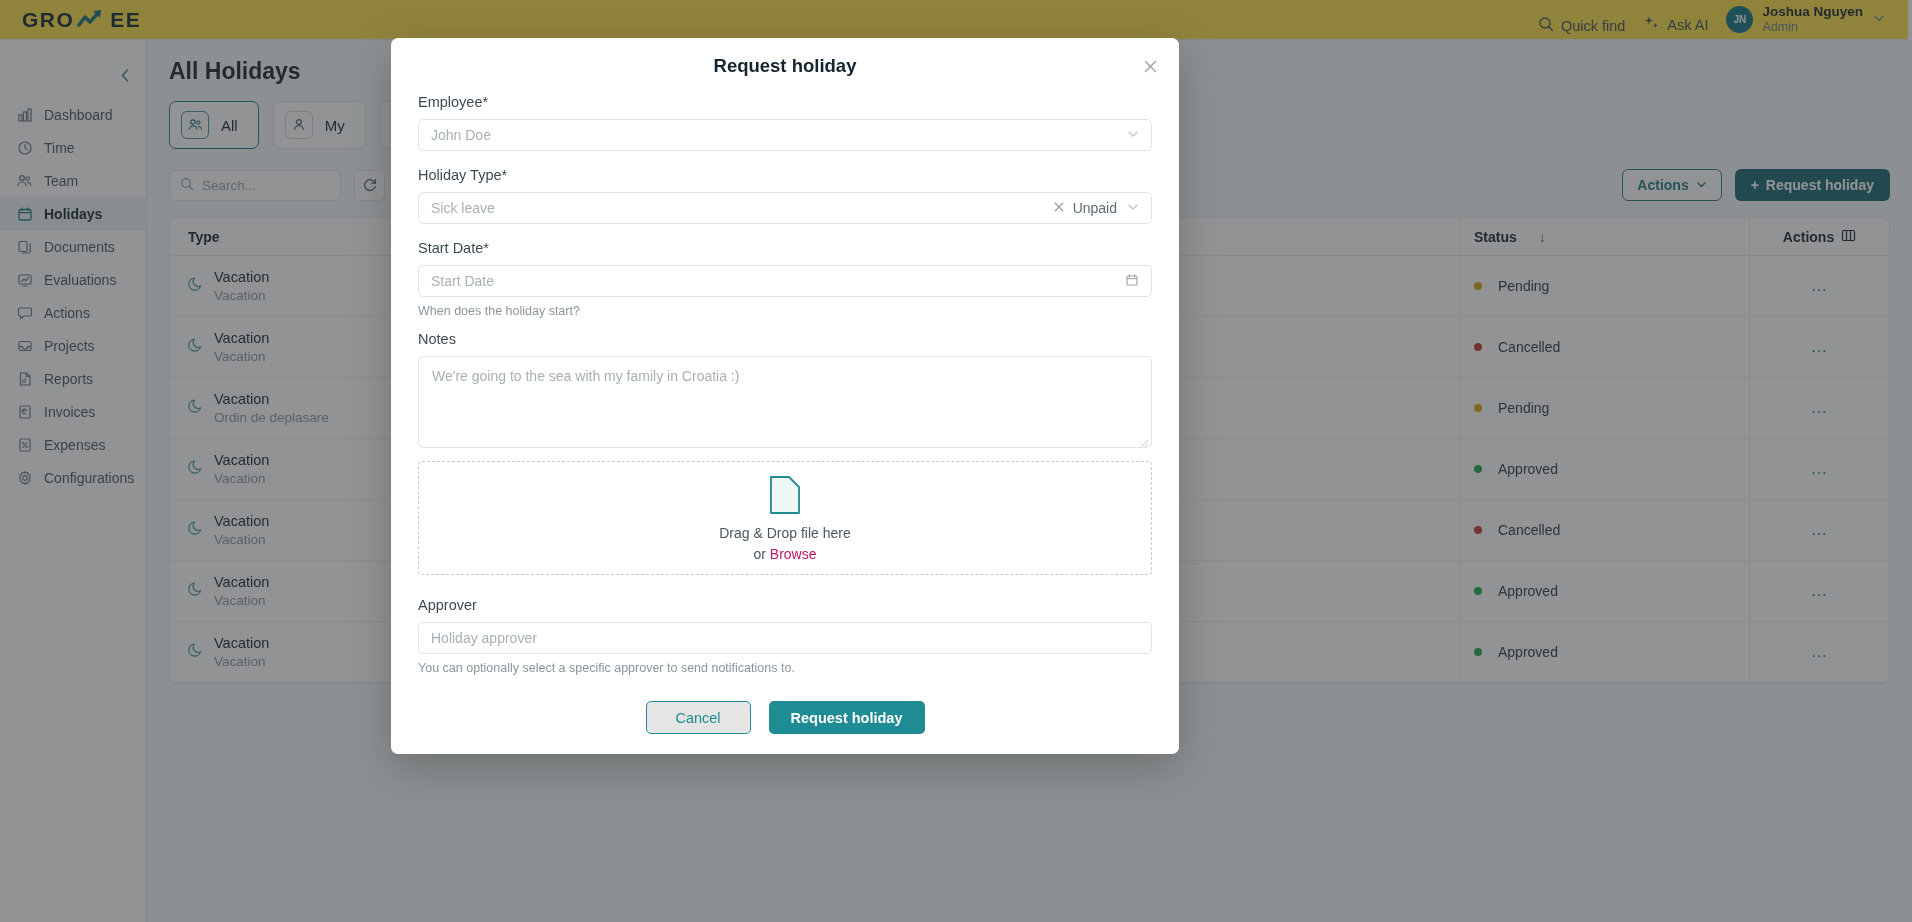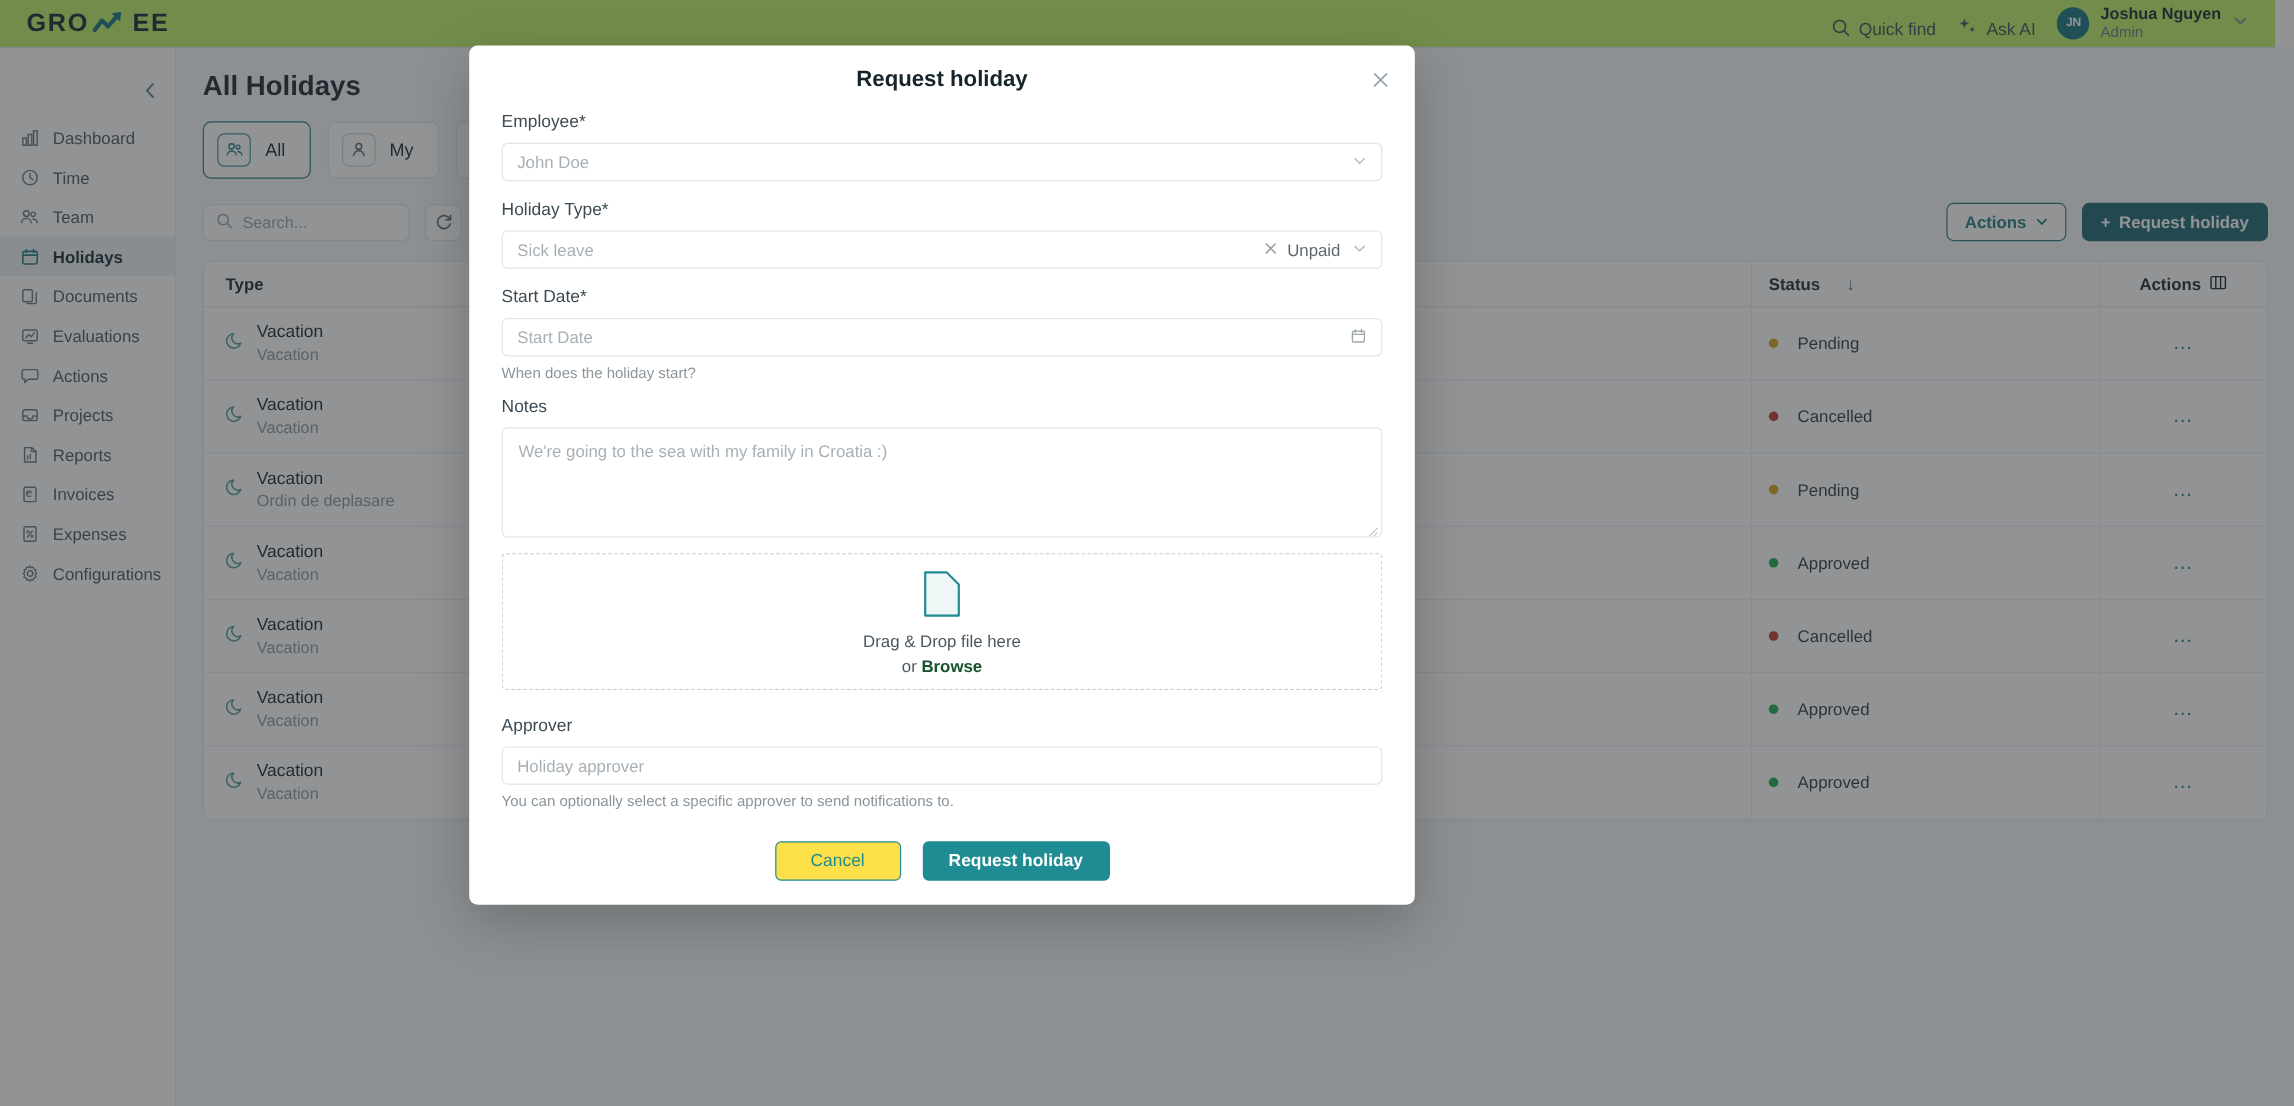--- a/index.html
+++ b/index.html
@@ -8,22 +8,22 @@
     font-family: "Liberation Sans", sans-serif;
     background: #ffffff;
     overflow: hidden;
   }
   .app { position: relative; width: 1912px; height: 922px; }
 
   
   .bg-layer { position: absolute; inset: 0; }
 
   .topbar {
-    position: absolute; top: 0; left: 0; right: 16px; height: 40px;
-    background: #bef264; border-bottom: 1px solid #e7eaec;
+    position: absolute; top: 0; left: 0; right: 4px; height: 40px;
+    background: #fde047; border-bottom: 1px solid #e7eaec;
     display: flex; align-items: center; justify-content: space-between;
     padding: 0 22px;
   }
   .logo { display: flex; align-items: center; gap: 2px; font-weight: 800;
           font-size: 21px; letter-spacing: 1.5px; color: #12252e; }
   .logo .mark { display: inline-flex; margin: 0 1px; }
   .topbar-right { display: flex; align-items: flex-end; gap: 18px; }
   .tb-item { display: flex; align-items: center; gap: 7px;
              font-size: 14.5px; color: #3e4b54; cursor: pointer; }
   .avatar { width: 27px; height: 27px; border-radius: 50%;
@@ -131,26 +131,26 @@
   .notes-area { width: 100%; height: 92px; border: 1px solid #e0e5e8; border-radius: 5px;
                 padding: 11px 13px; font-size: 14px; color: #a7b0b6; position: relative; }
   .resize-grip { position: absolute; right: 2px; bottom: 2px; width: 10px; height: 10px;
                  color: #c5ccd1; }
 
   .dropzone { margin-top: 13px; height: 114px; border: 1px dashed #c2cbd1;
               border-radius: 4px; display: flex; flex-direction: column;
               align-items: center; justify-content: center; gap: 5px; cursor: pointer; }
   .dz-text { font-size: 14px; color: #4b5760; }
   .dz-text2 { font-size: 14px; color: #4b5760; }
-  .dz-browse { color: #14532d; font-weight: 700; cursor: pointer; }
+  .dz-browse { color: #be185d; font-weight: 400; cursor: pointer; }
 
   .modal-foot { display: flex; justify-content: center; gap: 18px;
                 padding: 26px 0 20px 0; }
   .m-cancel { width: 105px; height: 33px; border: 1px solid #1f8b92; border-radius: 5px;
-              background: #fde047; color: #1f8b92; font-size: 14.5px; cursor: pointer; }
+              background: #e5e5e5; color: #1f8b92; font-size: 14.5px; cursor: pointer; }
   .m-submit { height: 33px; padding: 0 22px; border: none; border-radius: 5px;
               background: #1f8b92; color: #fff; font-size: 14.5px; font-weight: 600;
               cursor: pointer; }
 </style>
 </head>
 <body>
 
 <div class="app">
 
   <div class="bg-layer">

